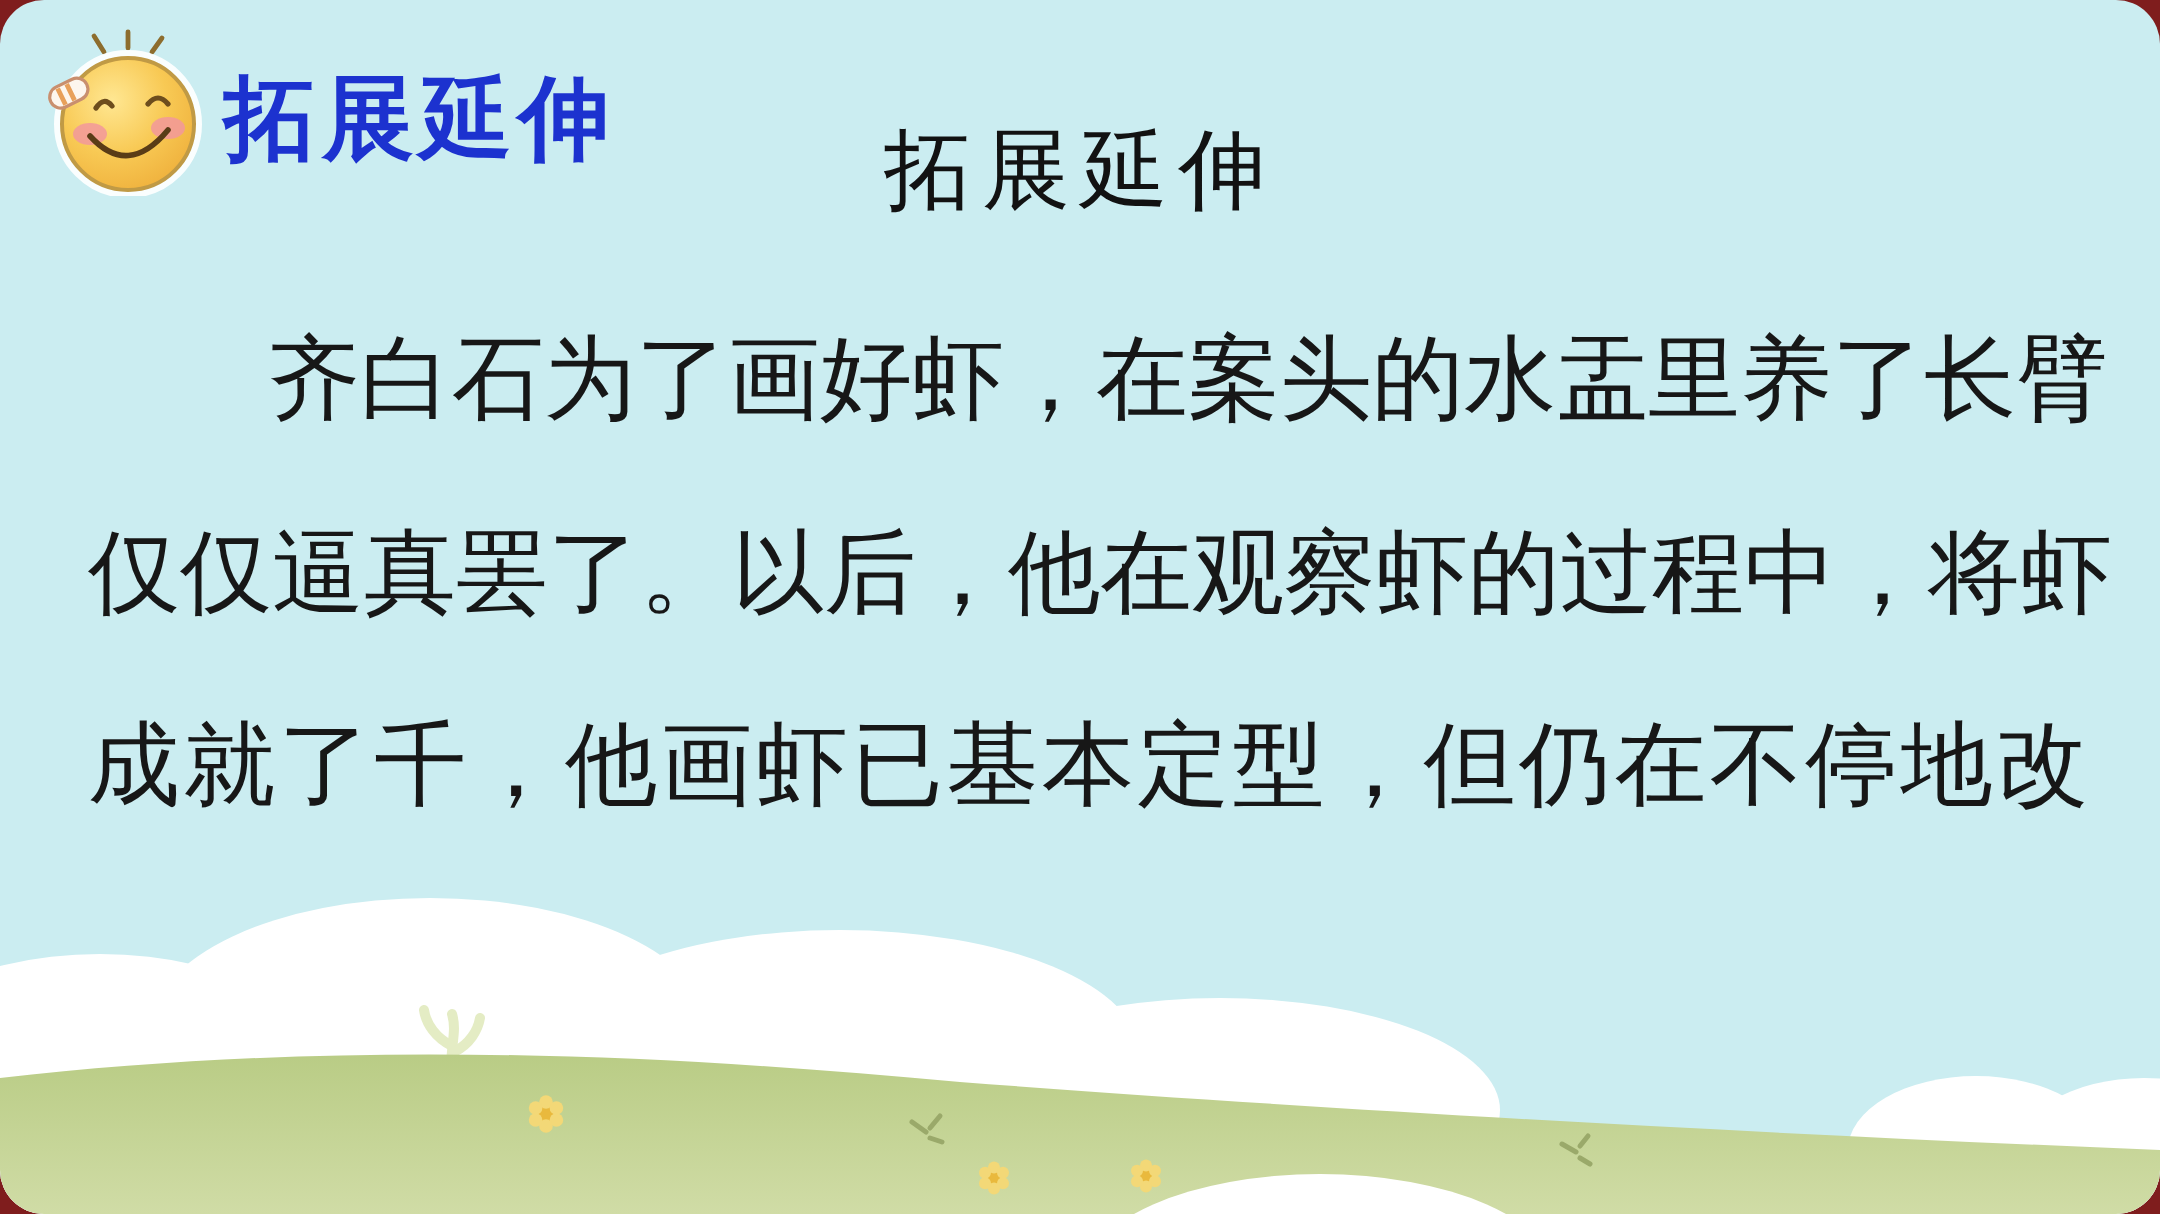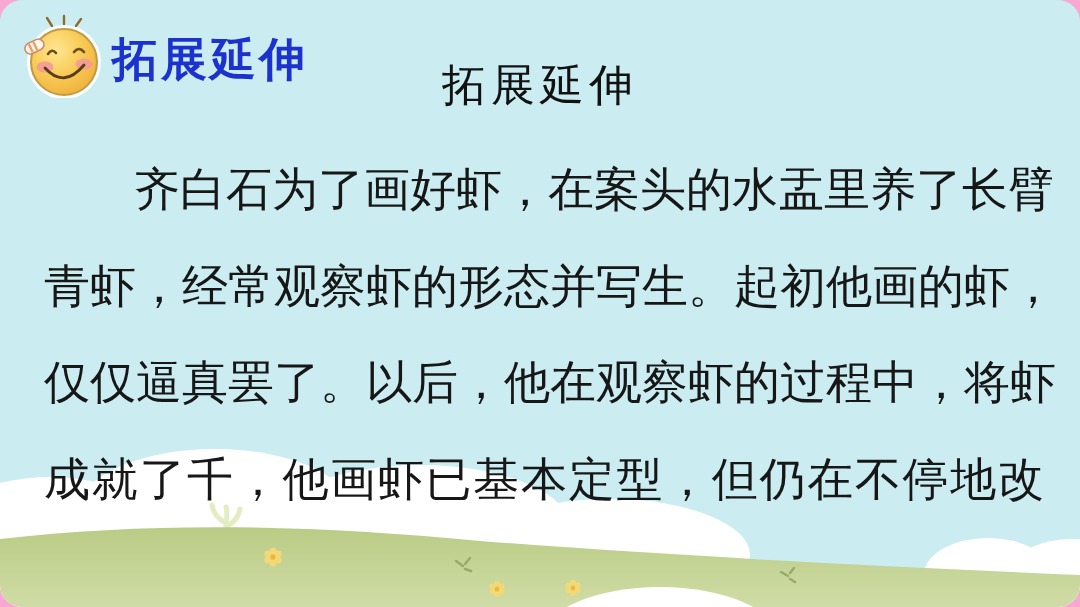--- a/index.html
+++ b/index.html
@@ -1,16 +1,16 @@
 <!DOCTYPE html>
 <html><head>
 <meta charset="utf-8">
 <style>
   html,body{margin:0;padding:0;background:#ffffff;}
-  .stage{position:relative;width:1080px;height:607px;background:#f9a8d4;overflow:hidden;
+  .stage{position:relative;width:1080px;height:607px;background:#7f1d1d;overflow:hidden;
          font-family:"Liberation Sans", sans-serif;}
   .sky{position:absolute;inset:0;border-radius:22px;background:#cbedf1;overflow:hidden;}
 
   
   .landscape{position:absolute;left:0;bottom:0;width:1080px;height:180px;}
 
   
   .header{position:absolute;top:14px;left:22px;display:flex;align-items:center;z-index:5;}
   .smiley{width:84px;height:84px;flex:0 0 auto;}
   .header-label{margin-left:6px;color:#1c32cf;font-weight:700;font-size:46px;
@@ -149,19 +149,18 @@
           <path d="M6 1 L6 10 M11 1 L11 10" stroke="#e8a05a" stroke-width="2.4"></path>
         </g>
       </svg>
       <span class="header-label">拓展延伸</span>
     </div>
 
     <div class="title">拓展延伸</div>
 
     <div class="bodytext">
       <div class="line first">齐白石为了画好虾，在案头的水盂里养了长臂</div>
-      <div class="line">青虾，经常观察虾的形态并写生。起初他画的虾，</div>
       <div class="line">仅仅逼真罢了。以后，他在观察虾的过程中，将虾</div>
       <div class="line">成就了千，他画虾已基本定型，但仍在不停地改</div>
     </div>
 
   </div>
 </div>
 
 </body></html>

